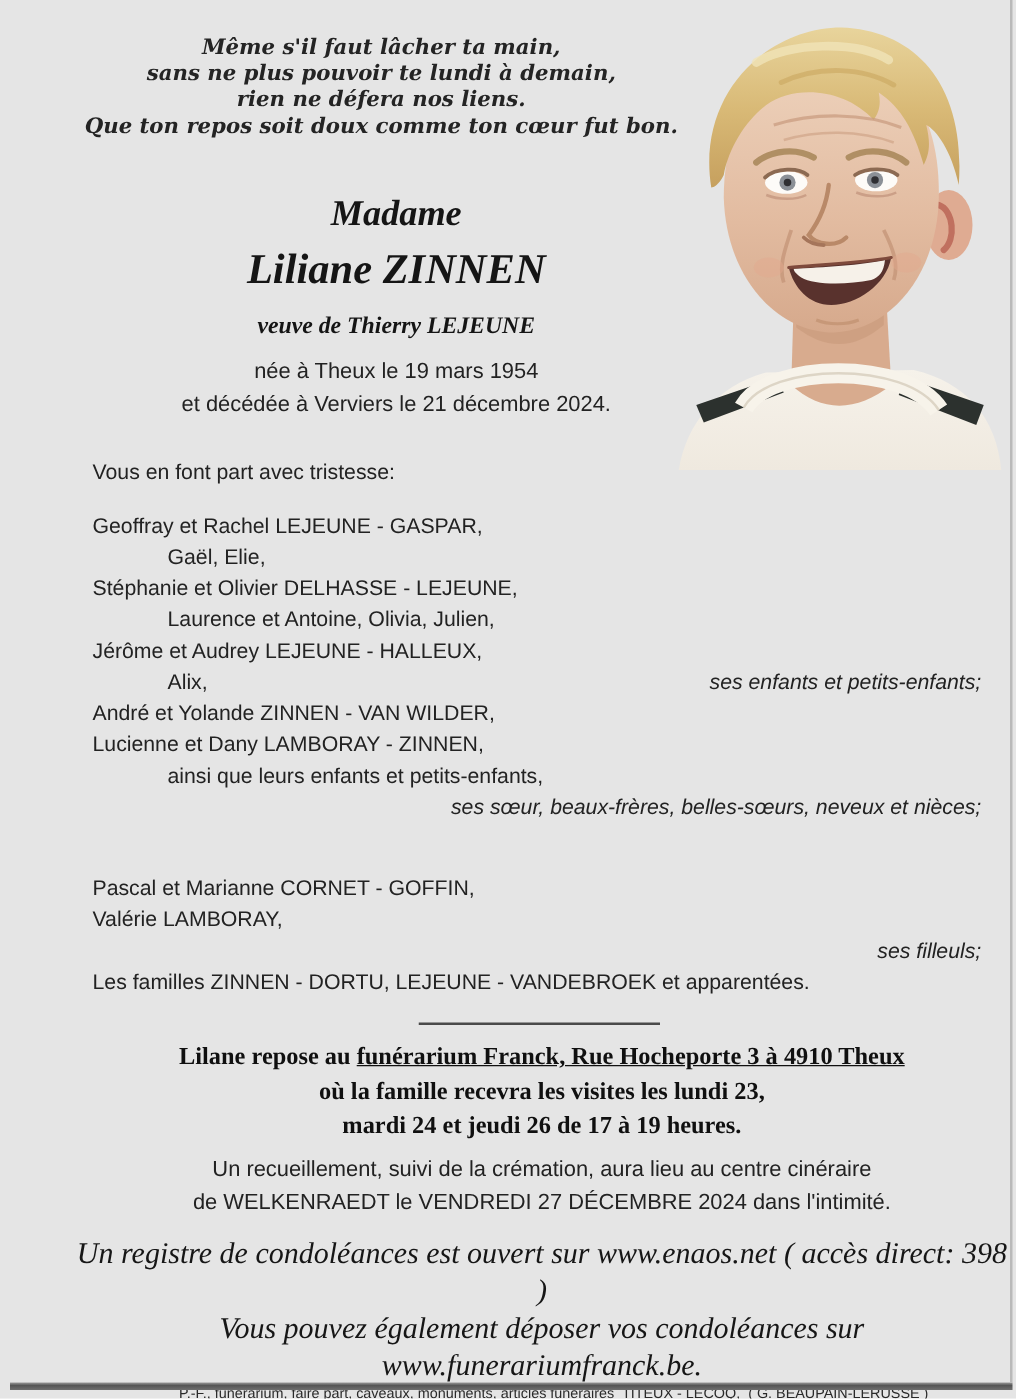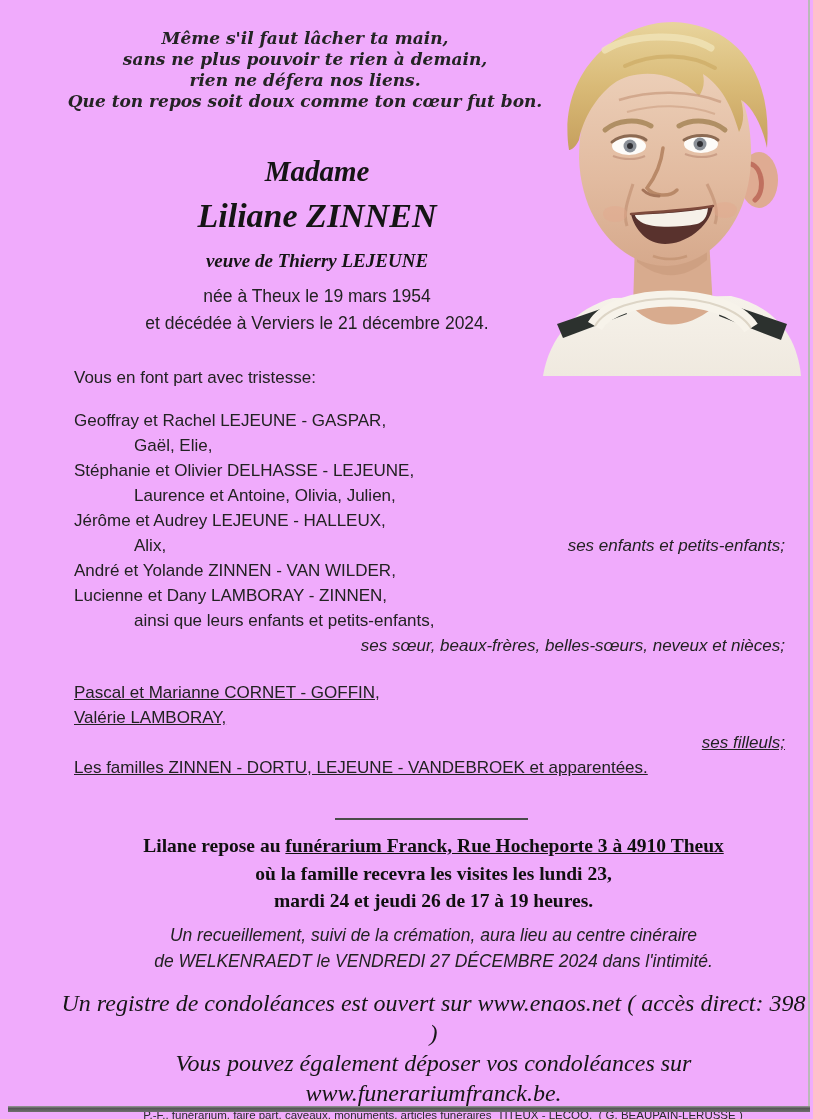--- a/index.html
+++ b/index.html
@@ -1,19 +1,19 @@
 <!DOCTYPE html>
 <html><head>
 <meta charset="utf-8">
 <style>
   html,body{margin:0;padding:0;background:#ffffff;}
   .page{
     position:relative;
     width:813px;height:1119px;
-    background:#f0abfc;
+    background:#e5e5e5;
     font-family:"Liberation Sans",sans-serif;
     color:#1d1d1d;
     overflow:hidden;
   }
   
   .poem{
     position:absolute;left:35px;top:28px;width:540px;
     text-align:center;
     font-family:"DejaVu Serif","Liberation Serif",serif;
     font-style:italic;font-weight:600;
@@ -46,37 +46,37 @@
   
   .family{
     position:absolute;left:74px;top:365px;width:711px;
     font-size:17px;line-height:25px;color:#222;
   }
   .family .intro{margin-bottom:18px;}
   .row{display:flex;justify-content:space-between;}
   .row .nm{white-space:pre;}
   .row.indent .nm{padding-left:60px;}
   .annot{font-style:italic;text-align:right;flex:1 1 auto;}
-  .group2{margin-top:22px;text-decoration:underline;}
+  .group2{margin-top:40px;}
   
   .divider{
     position:absolute;left:335px;top:818px;width:193px;height:2px;
     background:#4a4a4a;
   }
   
   .funeral-bold{
     position:absolute;left:56px;top:832px;width:755px;
     text-align:center;
     font-family:"Liberation Serif",serif;font-weight:bold;
     font-size:19.5px;line-height:27.5px;color:#101010;
   }
   .funeral-bold .u{text-decoration:underline;margin-top:20px;}
   .ceremony{
     position:absolute;left:56px;top:922px;width:755px;
-    text-align:center;font-size:17.5px;line-height:26px;color:#222;font-style:italic;
+    text-align:center;font-size:17.5px;line-height:26px;color:#222;
   }
   .condolences{
     position:absolute;left:56px;top:988px;width:755px;
     text-align:center;
     font-family:"Liberation Serif",serif;font-style:italic;
     font-size:24px;line-height:30px;color:#161616;
   }
   
   .footer{
     position:absolute;left:73px;top:1068px;width:740px;
@@ -92,21 +92,21 @@
     background:#b9b9b9;
   }
 </style>
 </head>
 <body>
 
 <div class="page">
 
   <div class="poem">
     <div>Même s'il faut lâcher ta main,</div>
-    <div>sans ne plus pouvoir te rien à demain,</div>
+    <div>sans ne plus pouvoir te lundi à demain,</div>
     <div>rien ne défera nos liens.</div>
     <div>Que ton repos soit doux comme ton cœur fut bon.</div>
   </div>
 
   <div class="photo">
     <svg width="272" height="368" viewBox="0 0 272 368" xmlns="http://www.w3.org/2000/svg">
       <defs>
         <linearGradient id="skin" x1="0" y1="0" x2="0" y2="1">
           <stop offset="0" stop-color="#eed3bd"></stop>
           <stop offset="0.6" stop-color="#e2bba0"></stop>

